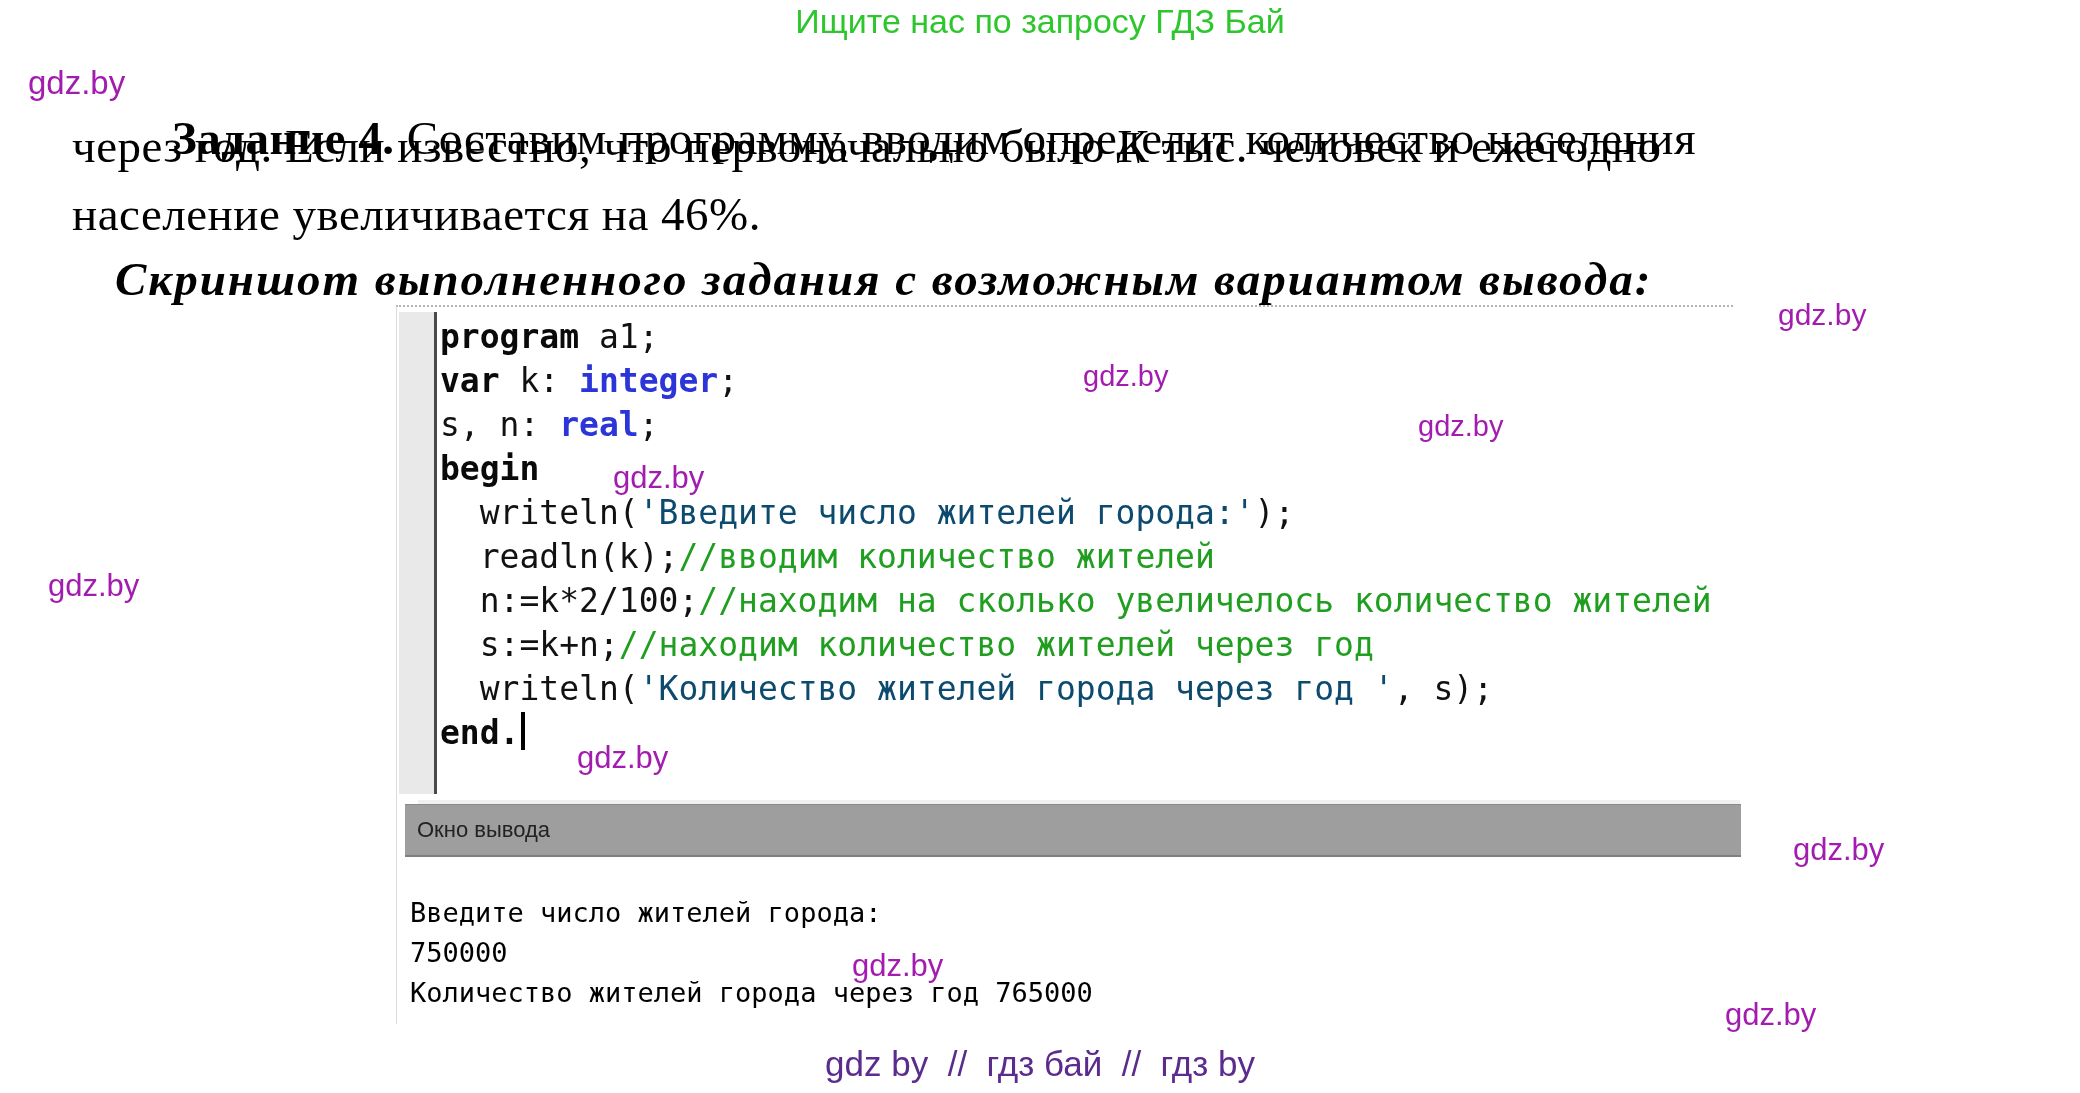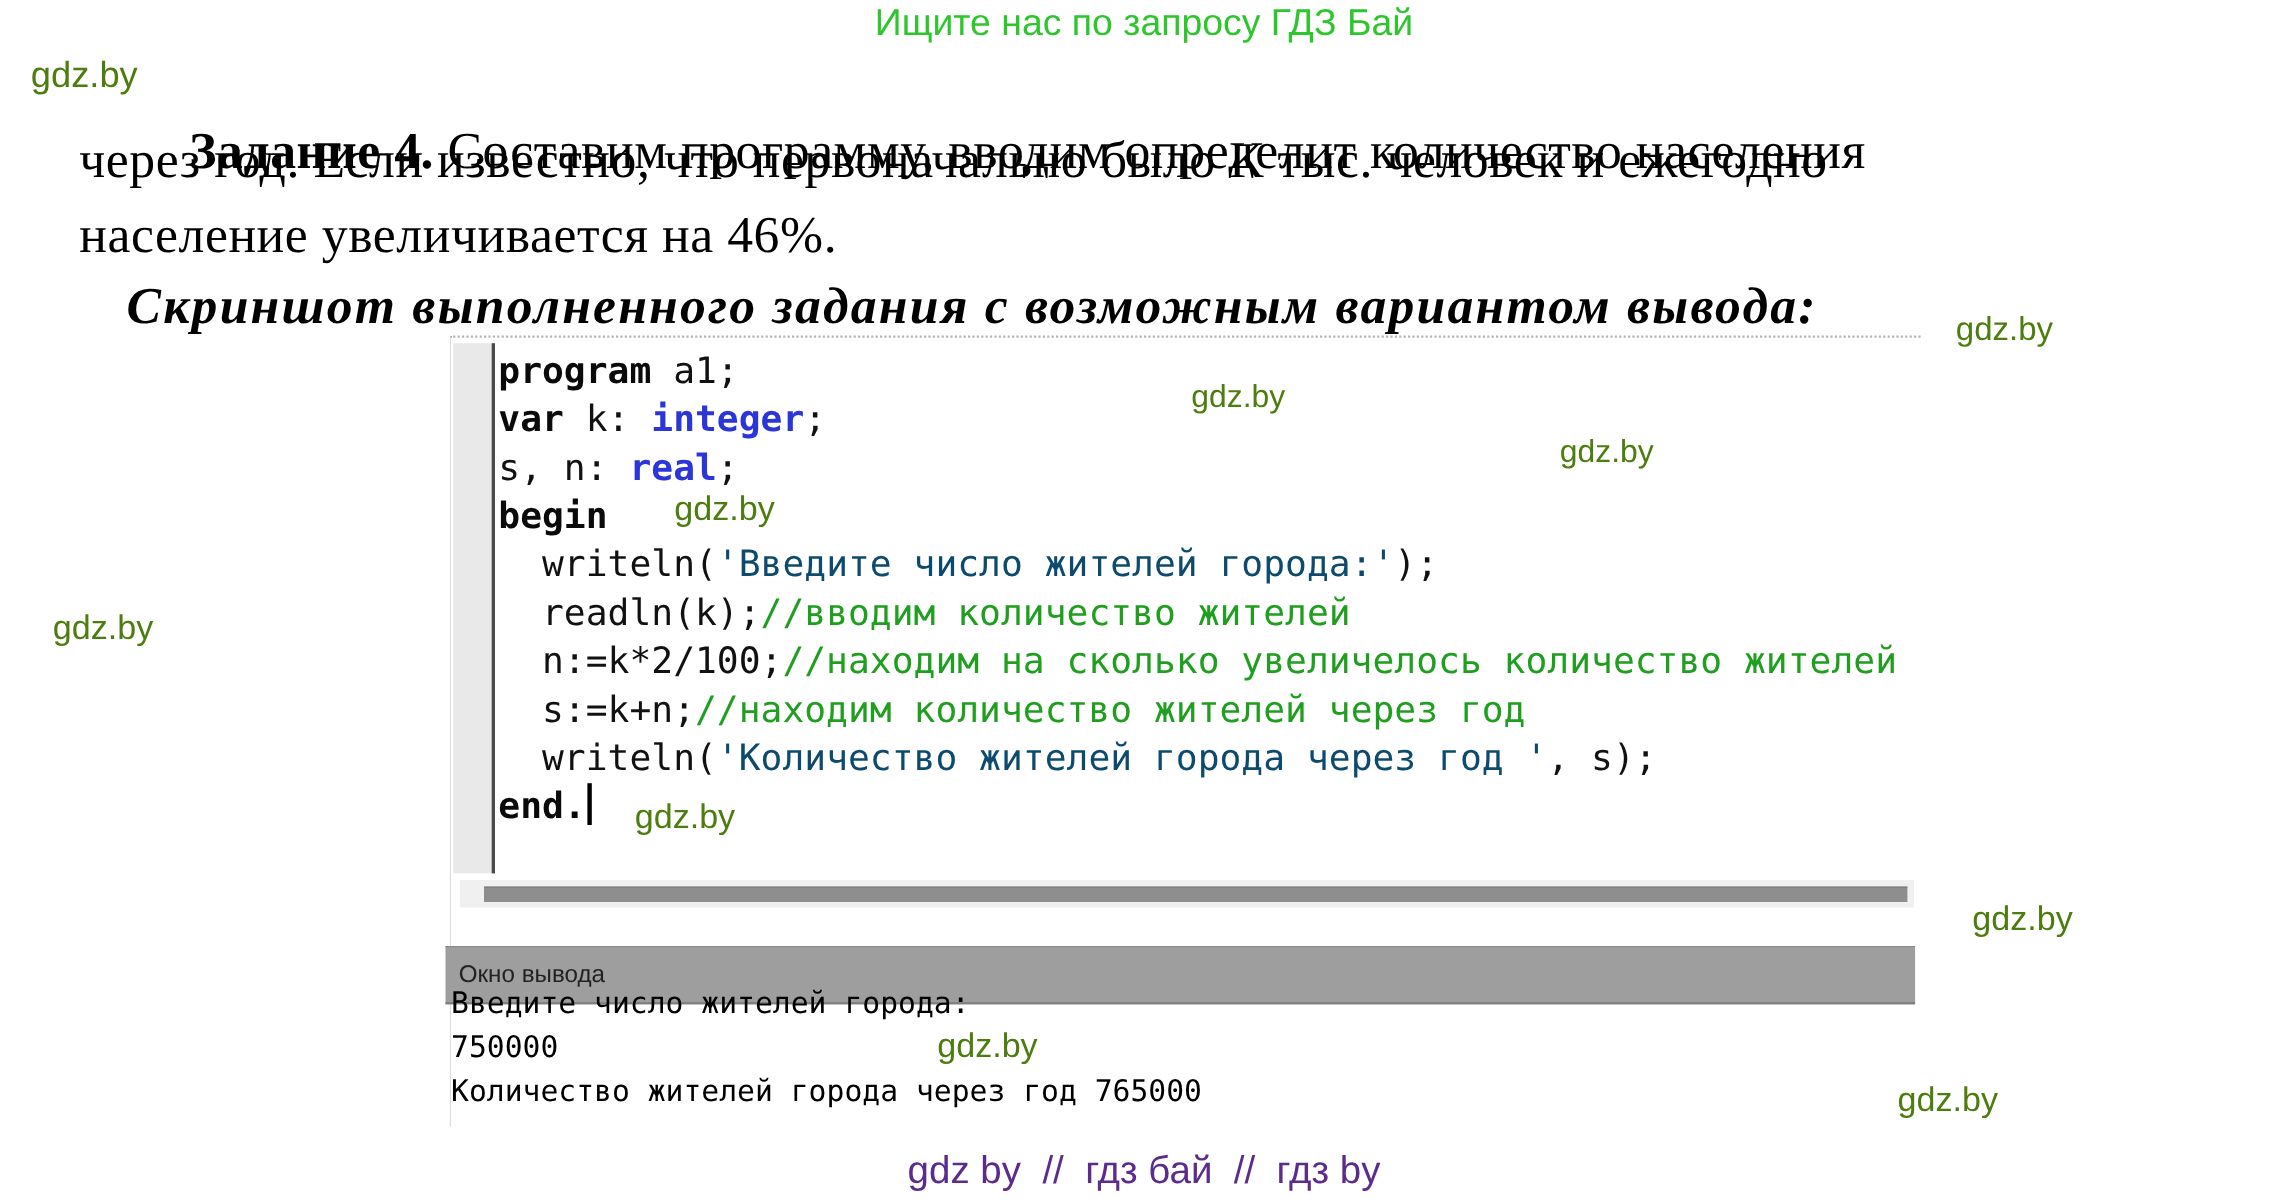--- a/index.html
+++ b/index.html
@@ -23,27 +23,27 @@
   }
   .task-bold{font-weight:bold;}
   #task-subtitle{
     font-family:"Liberation Serif",serif;color:#000;
     font-size:47px;font-weight:bold;font-style:italic;
     letter-spacing:2px;white-space:pre;
   }
 
   
   .wm{
-    position:absolute;color:#4d7c0f;font-family:"Liberation Sans",sans-serif;
-    white-space:pre;line-height:1.1;
+    position:absolute;color:#a21caf;font-family:"Liberation Sans",sans-serif;
+    white-space:pre;line-height:1.1;margin-top:15px;
   }
 
   
   #editor-panel{
-    left:409px;top:305px;width:1336px;height:717px;background:#ffffff;
+    left:396px;top:305px;width:1336px;height:717px;background:#ffffff;
     border-top:2px dotted #b3b3b3;border-left:1px solid #dcdcdc;
   }
   #gutter{
     position:absolute;left:2px;top:5px;width:35px;height:482px;
     background:#e9e9e9;border-right:3px solid #4a4a4a;
   }
   #code-area{
     position:absolute;left:43px;top:8px;
     font-family:"DejaVu Sans Mono","Liberation Mono",monospace;
     font-size:33px;line-height:44px;white-space:pre;color:#111;
@@ -63,21 +63,21 @@
   #hscroll-track{
     left:418px;top:800px;width:1322px;height:25px;background:#f0f0f0;
   }
   #hscroll-thumb{
     position:absolute;left:22px;top:6px;width:1294px;height:13px;
     background:#8e8e8e;border-top:1px solid #7a7a7a;
   }
 
   
   #output-titlebar{
-    left:405px;top:860px;width:1336px;height:50px;background:#9e9e9e;
+    left:405px;top:804px;width:1336px;height:50px;background:#9e9e9e;
     border-top:1px solid #8a8a8a;border-bottom:2px solid #7f7f7f;
     display:flex;align-items:center;
   }
   #output-title{
     margin-left:12px;font-size:22px;color:#222222;
     font-family:"Liberation Sans",sans-serif;
   }
   #output-text{
     left:410px;top:893px;width:1330px;
     font-family:"DejaVu Sans Mono","Liberation Mono",monospace;

